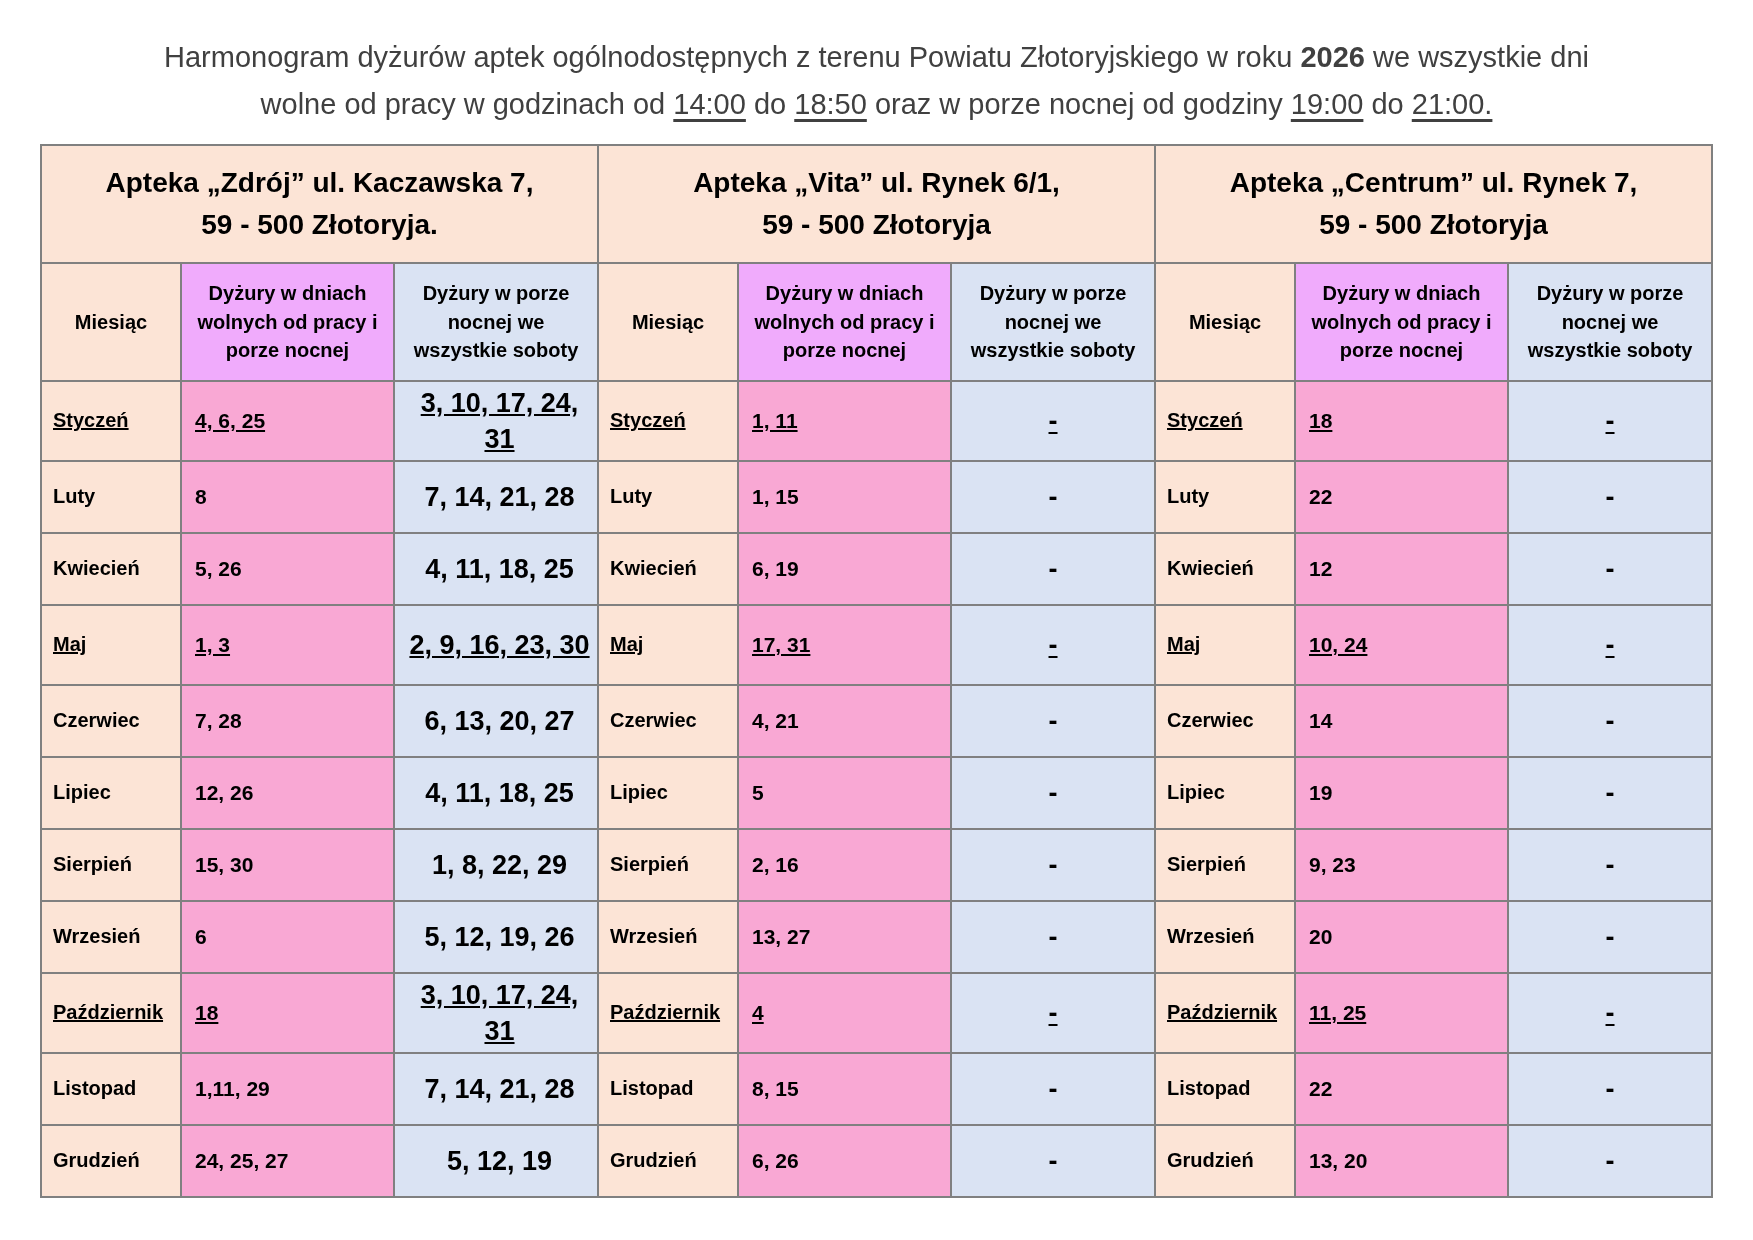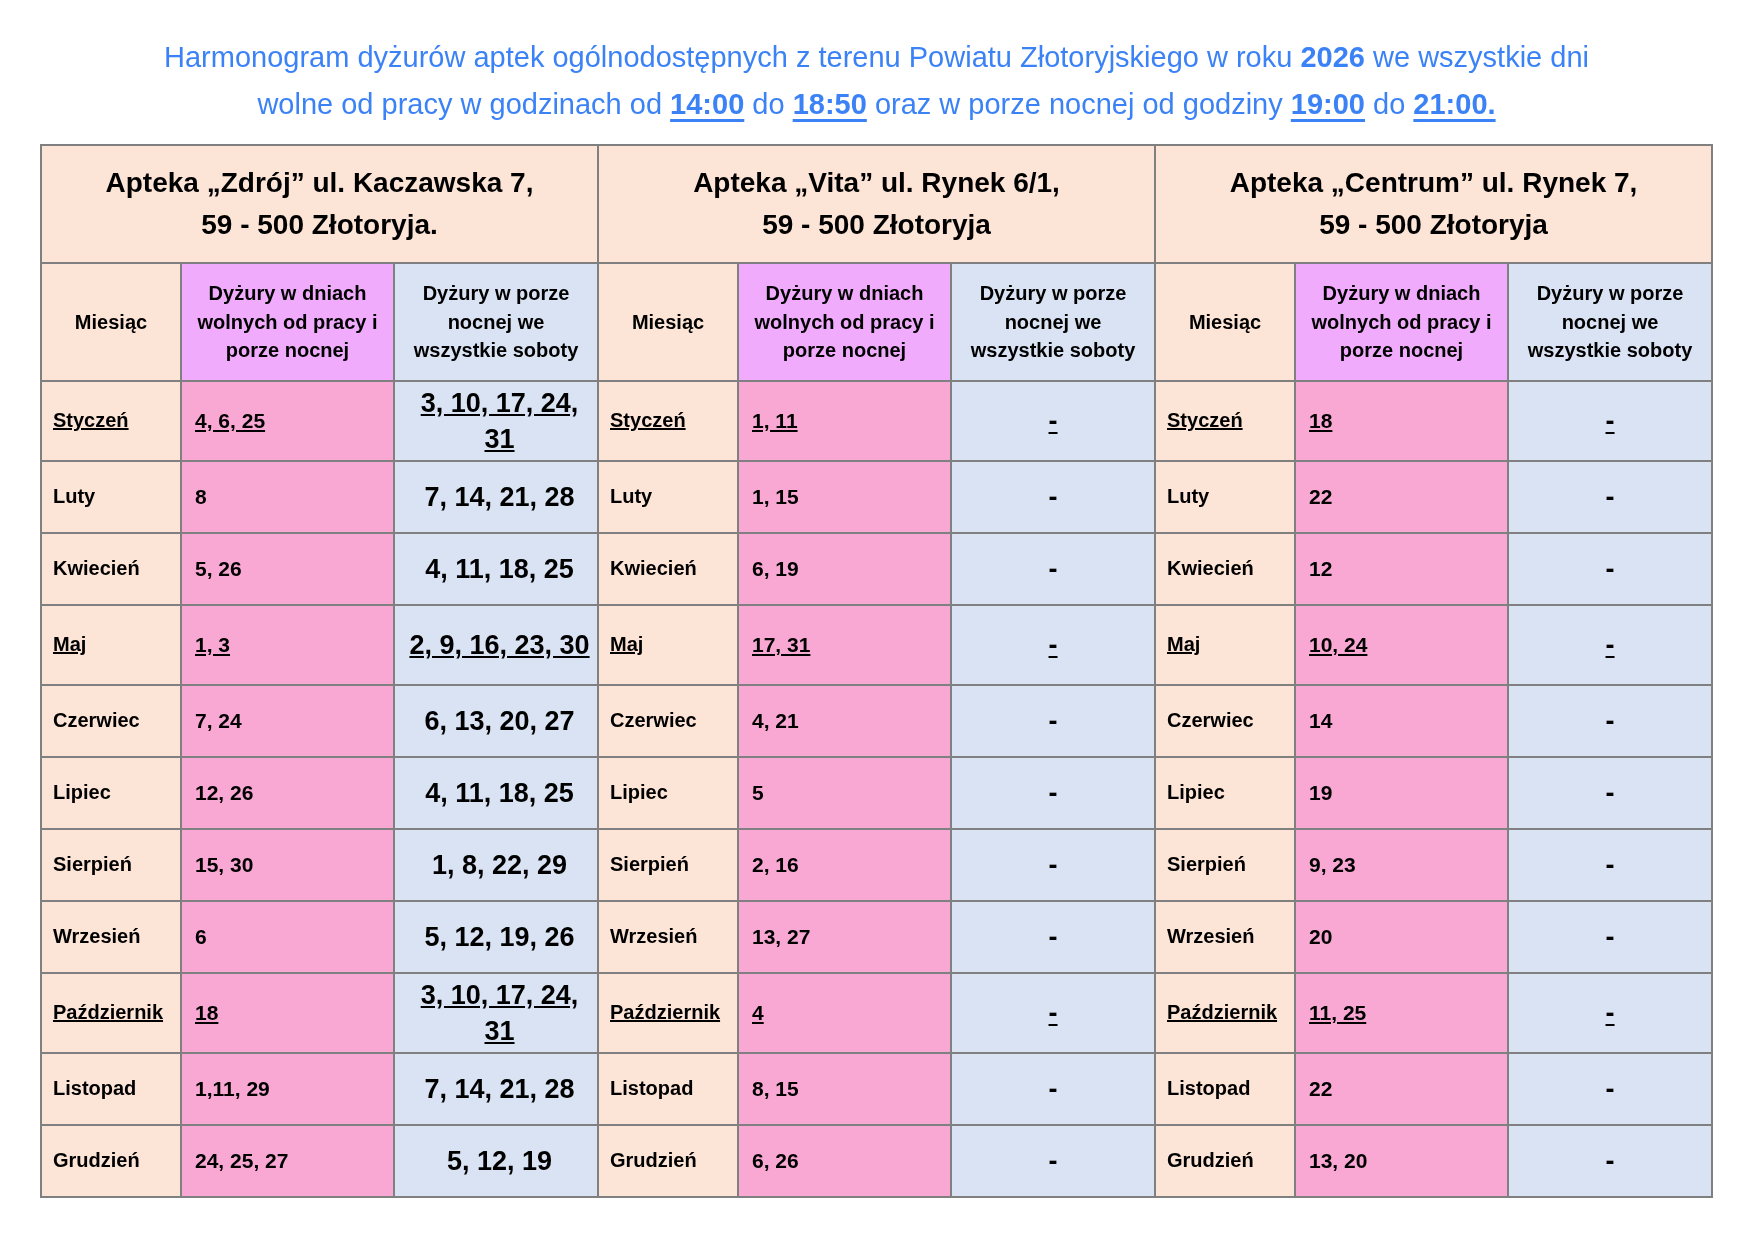--- a/index.html
+++ b/index.html
@@ -4,24 +4,24 @@
 <style>
   html,body{margin:0;padding:0;}
   body{
     width:1753px;height:1240px;background:#ffffff;
     font-family:"Liberation Sans",sans-serif;color:#000;
     overflow:hidden;
   }
   
   .title{
     width:1530px;margin:34px auto 0 auto;text-align:center;
-    font-size:29px;line-height:1.62;font-weight:400;color:#3b82f6;
+    font-size:29px;line-height:1.62;font-weight:400;color:#404040;
   }
   .title b{font-weight:700;}
-  .title .u{font-weight:700;text-decoration:underline;text-decoration-thickness:3px;text-underline-offset:5px;text-align:right;}
+  .title .u{font-weight:400;text-decoration:underline;text-decoration-thickness:3px;text-underline-offset:5px;text-align:right;}
   
   table.sched{
     margin:16px 0 0 40px;
     width:1673px;
     border-collapse:collapse;
     table-layout:fixed;
     padding-left:20px;
   }
   table.sched th,table.sched td{
     border:2px solid #808080;
@@ -148,21 +148,21 @@
     <td class="month">Maj</td>
     <td class="free">17, 31</td>
     <td class="sat center">-</td>
     <td class="month">Maj</td>
     <td class="free">10, 24</td>
     <td class="sat center">-</td>
   </tr>
 
   <tr class="r">
     <td class="month">Czerwiec</td>
-    <td class="free">7, 24</td>
+    <td class="free">7, 28</td>
     <td class="sat">6, 13, 20, 27</td>
     <td class="month">Czerwiec</td>
     <td class="free">4, 21</td>
     <td class="sat center">-</td>
     <td class="month">Czerwiec</td>
     <td class="free">14</td>
     <td class="sat center">-</td>
   </tr>
 
   <tr class="r">

